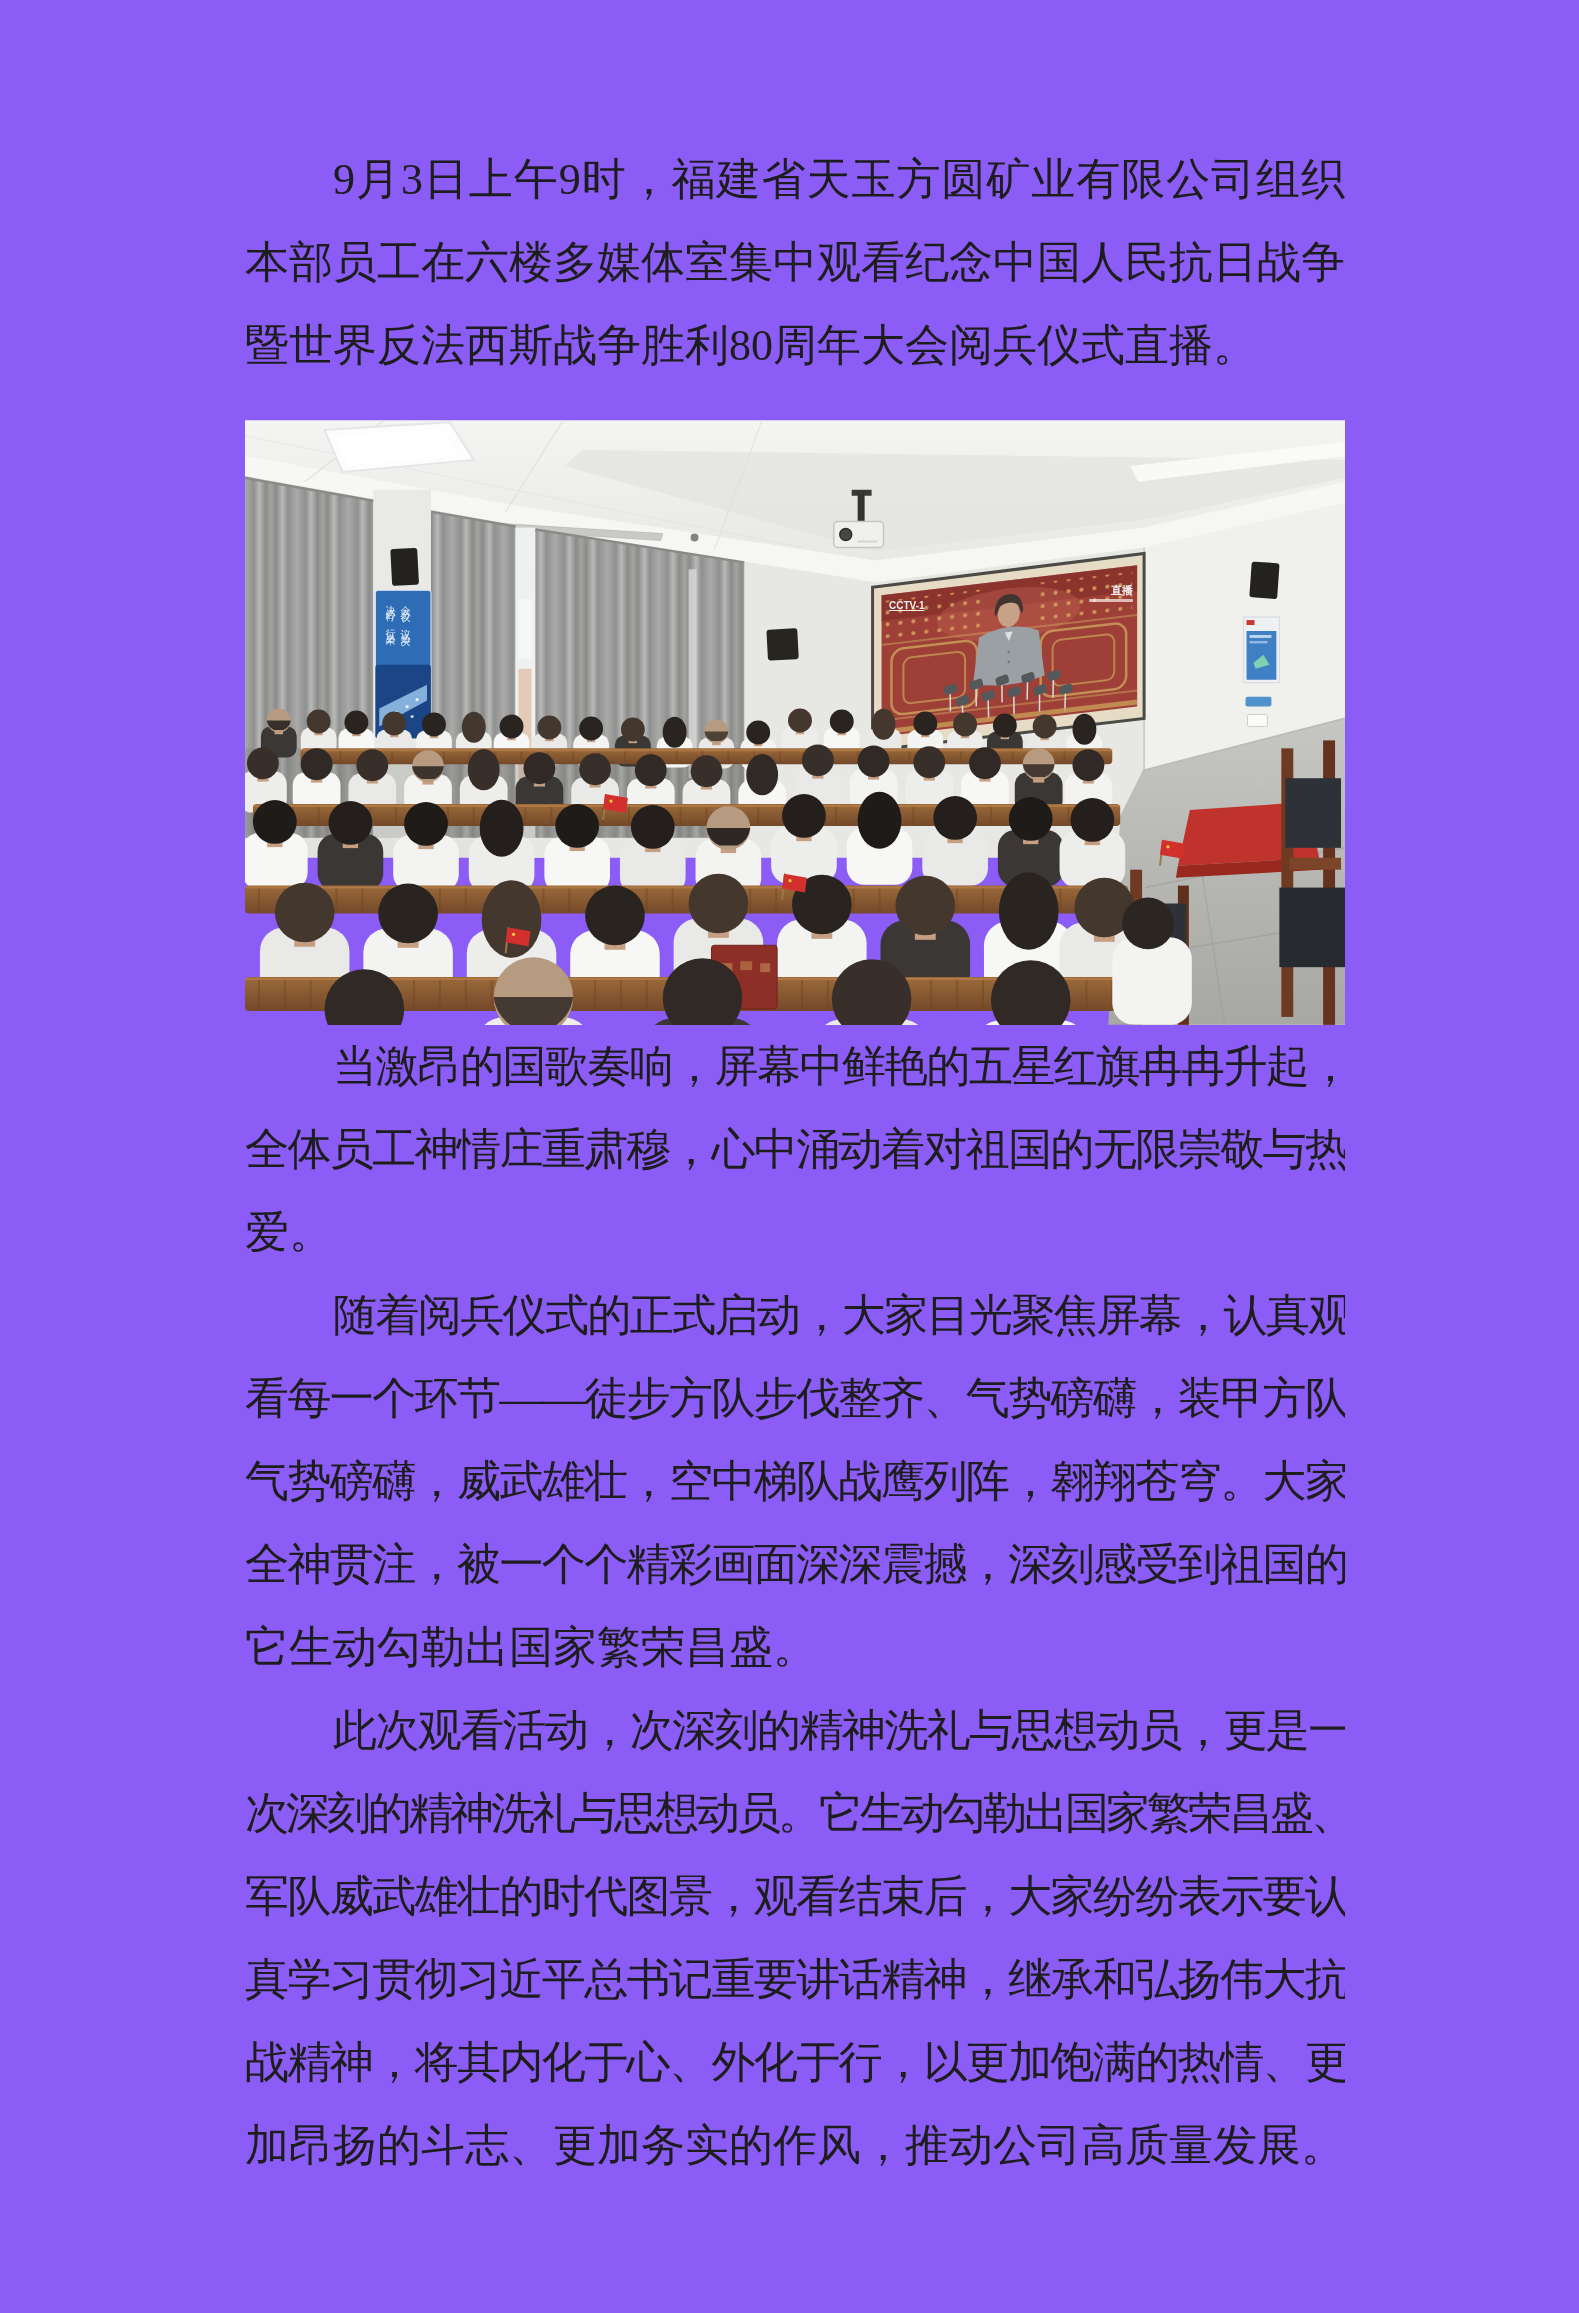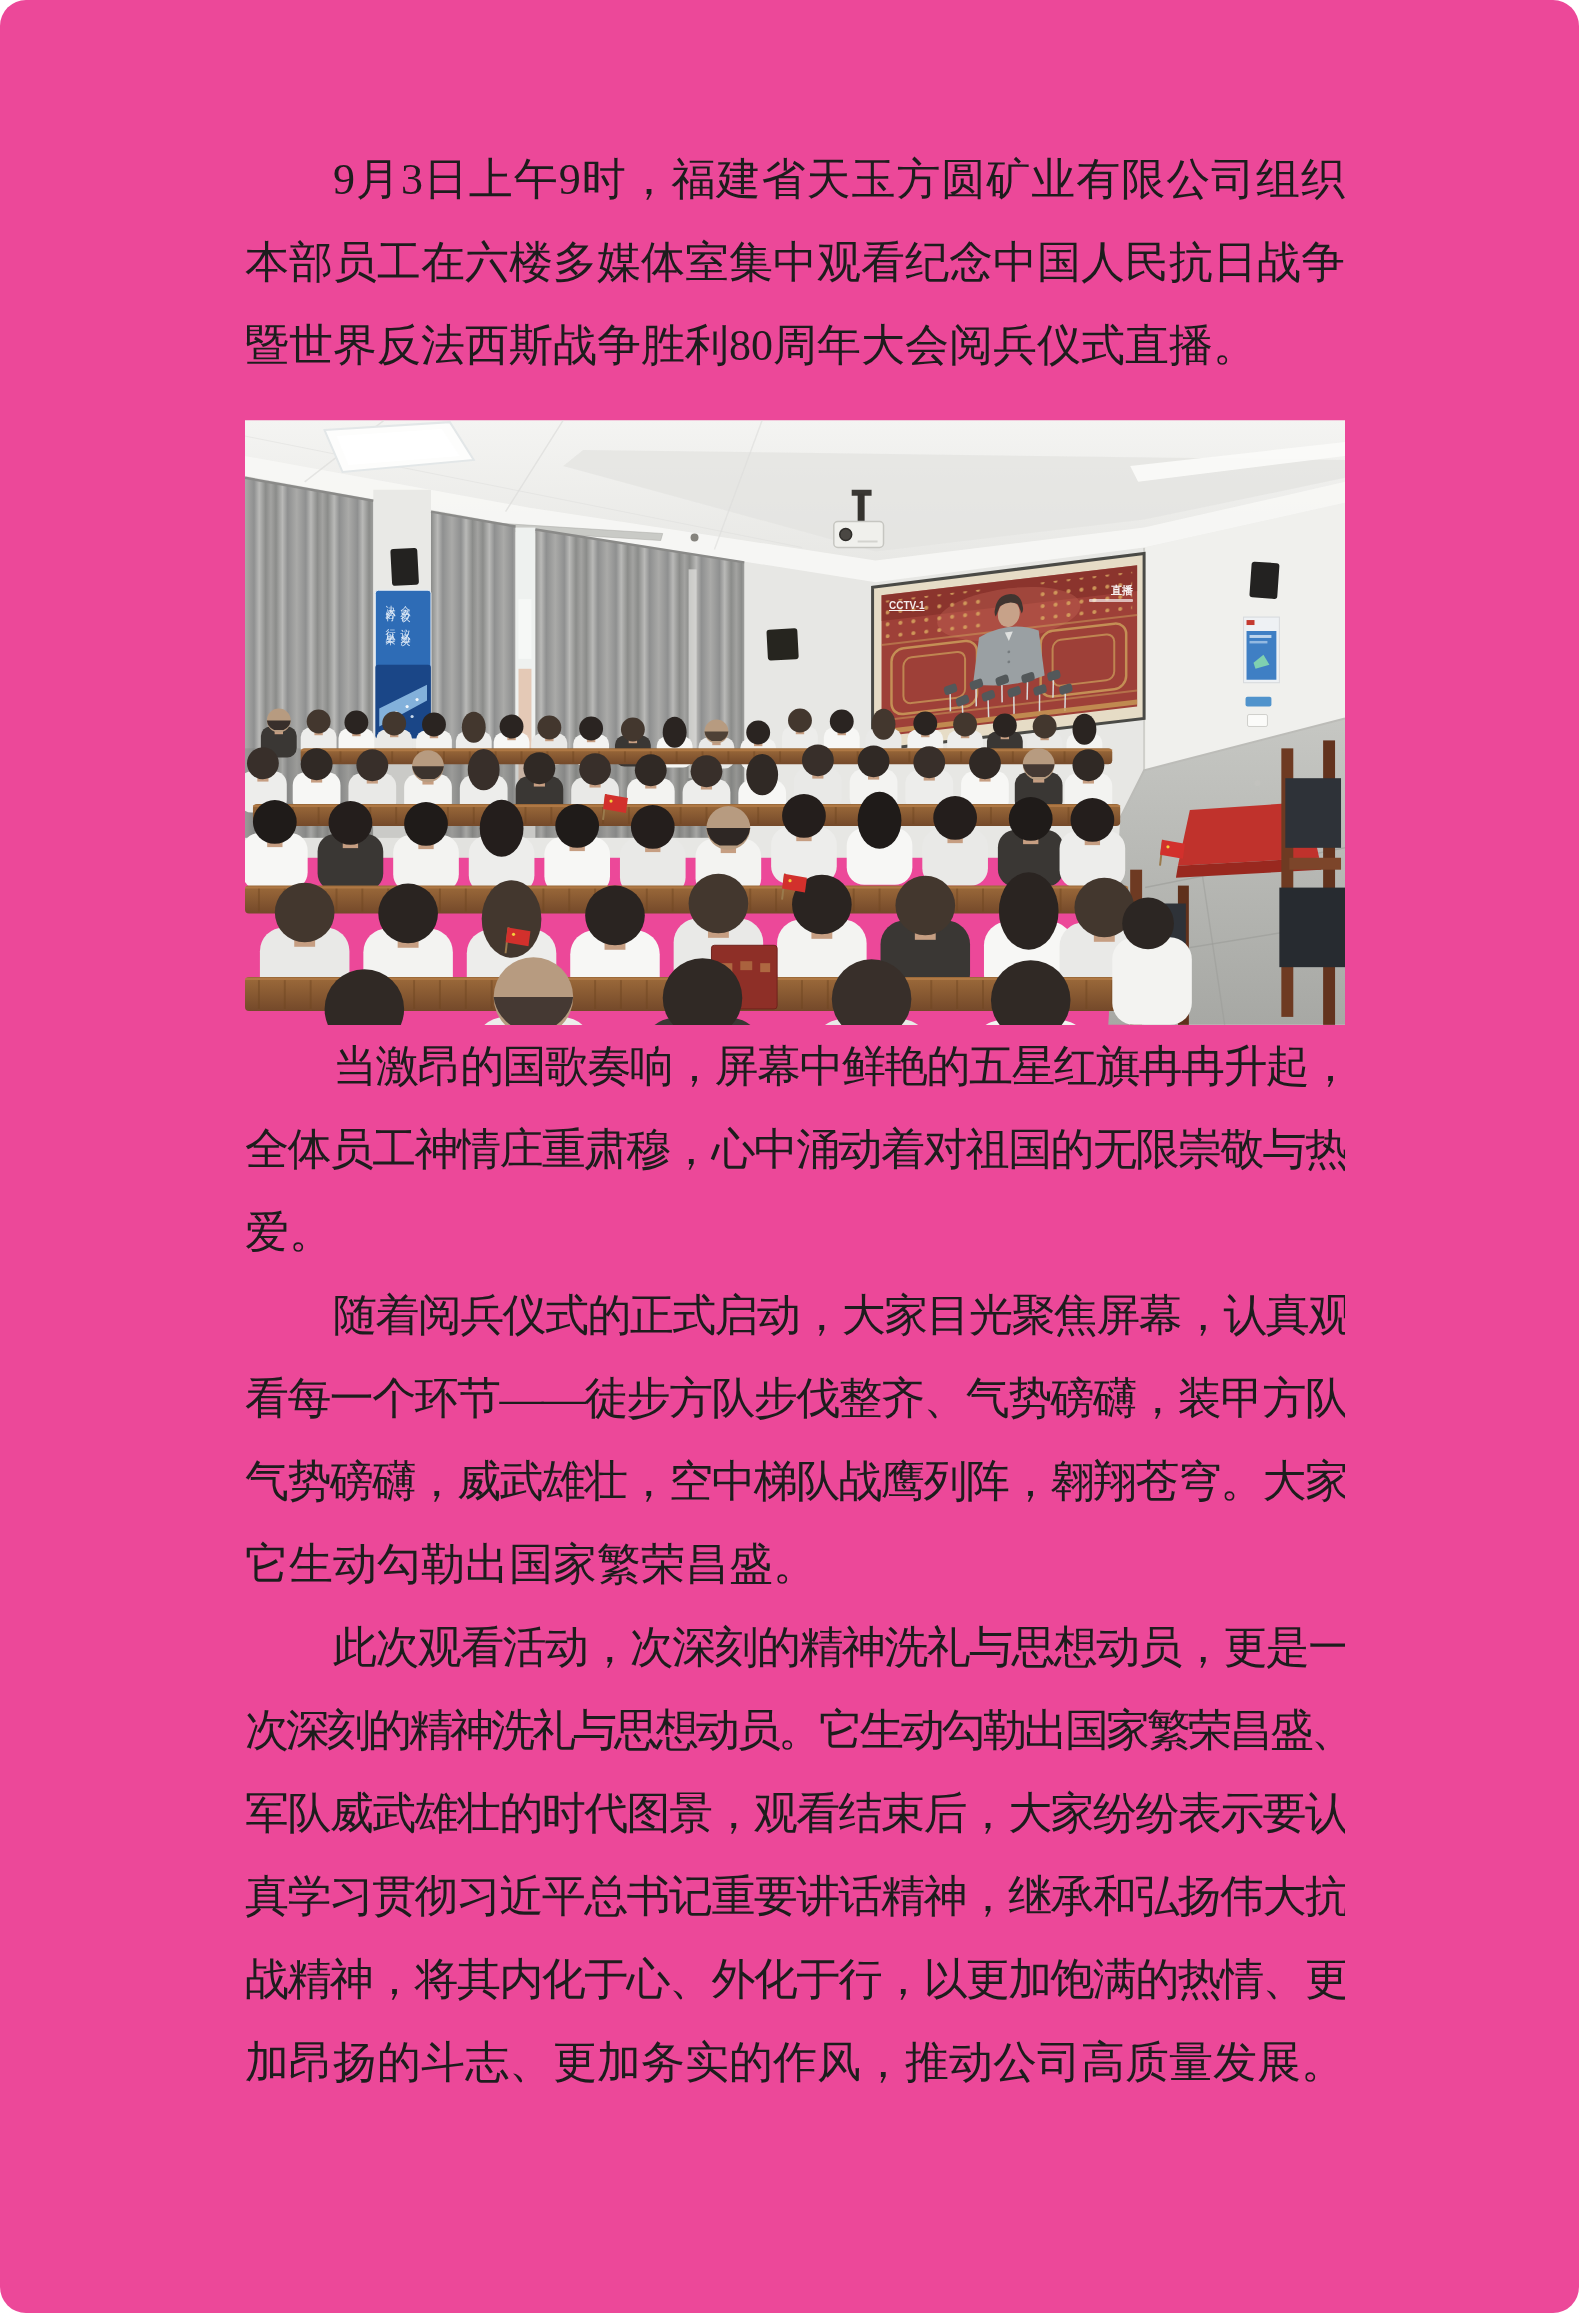--- a/index.html
+++ b/index.html
@@ -1,17 +1,17 @@
 <!DOCTYPE html>
 <html><head>
 <meta charset="utf-8">
 <style>
   html,body{margin:0;padding:0;background:#ffffff;}
-  .page{position:relative;width:1579px;height:2313px;background:#ec4899;overflow:hidden;
-        font-family:"Liberation Serif","DejaVu Serif",serif;color:#1d1d1d;border-radius:26px;}
+  .page{position:relative;width:1579px;height:2313px;background:#8b5cf6;overflow:hidden;
+        font-family:"Liberation Serif","DejaVu Serif",serif;color:#1d1d1d;}
   .doc{position:absolute;left:245px;top:0;width:1100px;padding-top:138px;}
   .para{margin:0;}
   .line{display:block;width:1100px;height:83px;line-height:83px;font-size:44px;
         text-align:justify;text-align-last:justify;white-space:nowrap;overflow:hidden;}
   .line.ind{text-indent:88px;}
   .line.tight{letter-spacing:-1.6px;}
   .line.tighter{letter-spacing:-3px;}
   .line.end{text-align-last:left;letter-spacing:0;}
   figure.photo{margin:33px 0 0 0;width:1100px;height:605px;position:relative;}
   figure.photo svg{display:block;}
@@ -590,20 +590,21 @@
     <p class="para">
       <span class="line ind tight">当激昂的国歌奏响，屏幕中鲜艳的五星红旗冉冉升起，</span>
       <span class="line tight">全体员工神情庄重肃穆，心中涌动着对祖国的无限崇敬与热</span>
       <span class="line end">爱。</span>
     </p>
 
     <p class="para">
       <span class="line ind tight">随着阅兵仪式的正式启动，大家目光聚焦屏幕，认真观</span>
       <span class="line tight">看每一个环节——徒步方队步伐整齐、气势磅礴，装甲方队</span>
       <span class="line tight">气势磅礴，威武雄壮，空中梯队战鹰列阵，翱翔苍穹。大家</span>
+      <span class="line tight">全神贯注，被一个个精彩画面深深震撼，深刻感受到祖国的</span>
       <span class="line end">它生动勾勒出国家繁荣昌盛。</span>
     </p>
 
     <p class="para">
       <span class="line ind tight">此次观看活动，次深刻的精神洗礼与思想动员，更是一</span>
       <span class="line tighter">次深刻的精神洗礼与思想动员。它生动勾勒出国家繁荣昌盛、</span>
       <span class="line tight">军队威武雄壮的时代图景，观看结束后，大家纷纷表示要认</span>
       <span class="line tight">真学习贯彻习近平总书记重要讲话精神，继承和弘扬伟大抗</span>
       <span class="line tight">战精神，将其内化于心、外化于行，以更加饱满的热情、更</span>
       <span class="line end">加昂扬的斗志、更加务实的作风，推动公司高质量发展。</span>

